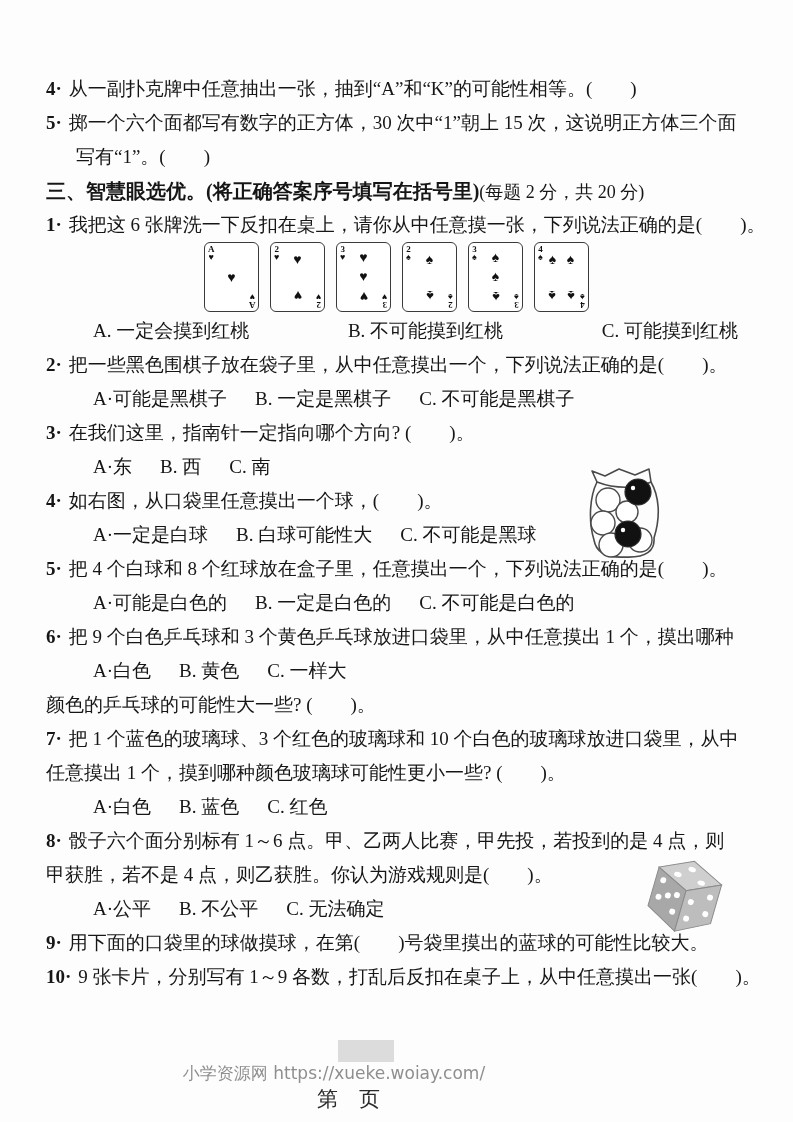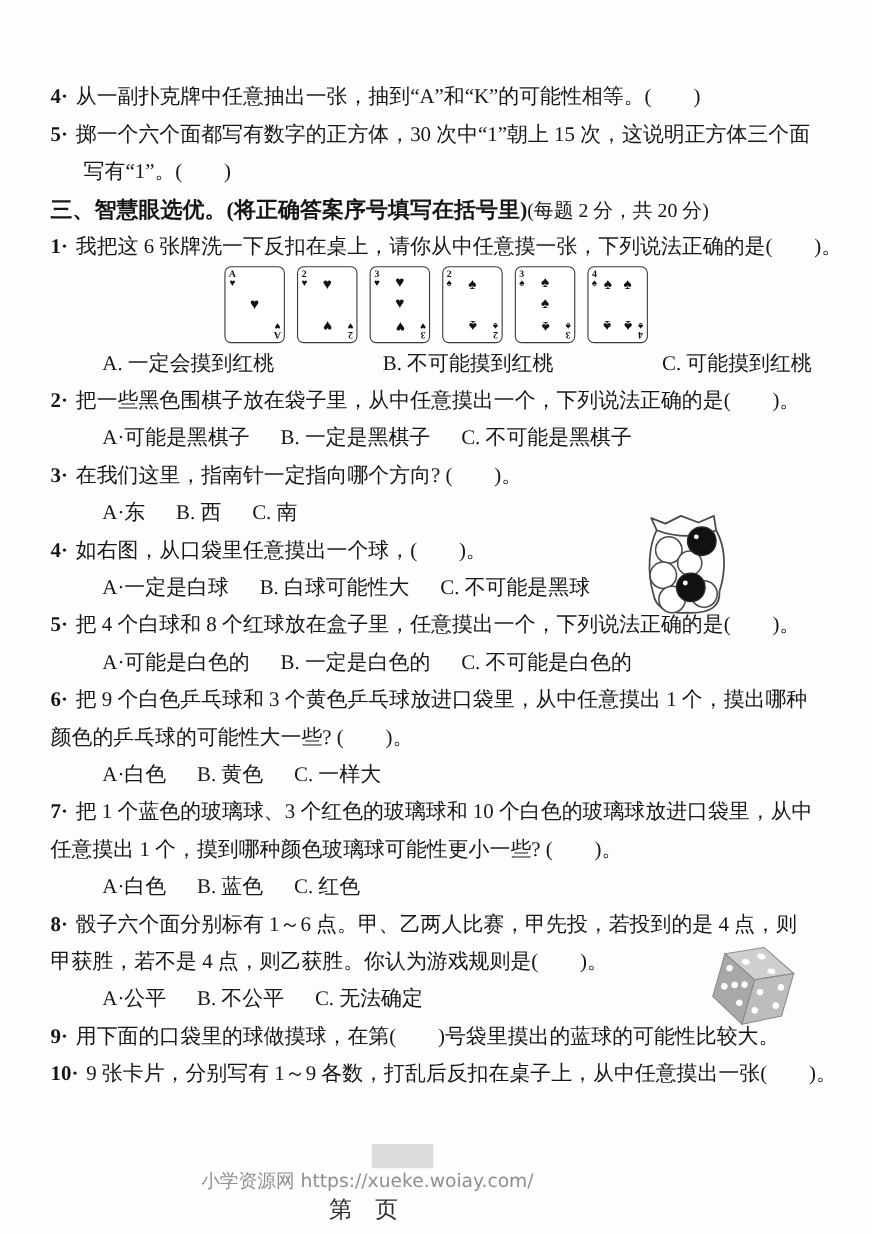--- a/index.html
+++ b/index.html
@@ -32,21 +32,21 @@
   .pip{position:absolute;font-size:14px;line-height:14px;color:#111;transform:translate(-50%,-50%);}
   .pip.flip{transform:translate(-50%,-50%) rotate(180deg);}
   .illus{position:absolute;}
   #bag{left:583px;top:462px;}
   #dice{left:640px;top:853px;}
   .footer-box{position:absolute;left:338px;top:1040px;width:56px;height:22px;background:#dcdcdc;}
   .footer-site{
     position:absolute;left:0;top:1062px;width:668px;text-align:center;
     font-family:"DejaVu Sans","Liberation Sans",sans-serif;font-size:17px;color:#8f8f8f;
   }
-  .footer-page{position:absolute;left:0;top:1085px;width:661px;text-align:center;font-size:21px;color:#2a2a2a;}
+  .footer-page{position:absolute;left:0;top:1085px;width:661px;text-align:center;font-size:21px;color:#2a2a2a;padding-left:18px;}
 </style>
 </head>
 <body>
 
 <div class="page">
   <div class="content">
     <div id="judge-list">
         <div class="row"><span class="qnum">4·</span><span>从一副扑克牌中任意抽出一张，抽到“A”和“K”的可能性相等。(　　)</span></div>
         <div class="row"><span class="qnum">5·</span><span>掷一个六个面都写有数字的正方体，30 次中“1”朝上 15 次，这说明正方体三个面</span></div>
         <div class="row cont-indent"><span>写有“1”。(　　)</span></div>
@@ -138,22 +138,22 @@
         </div>
         <div class="row"><span class="qnum">2·</span><span>把一些黑色围棋子放在袋子里，从中任意摸出一个，下列说法正确的是(　　)。</span></div>
         <div class="row opt-row"><span class="opt">A·可能是黑棋子</span><span class="opt">B. 一定是黑棋子</span><span class="opt">C. 不可能是黑棋子</span></div>
         <div class="row"><span class="qnum">3·</span><span>在我们这里，指南针一定指向哪个方向? (　　)。</span></div>
         <div class="row opt-row"><span class="opt">A·东</span><span class="opt">B. 西</span><span class="opt">C. 南</span></div>
         <div class="row"><span class="qnum">4·</span><span>如右图，从口袋里任意摸出一个球，(　　)。</span></div>
         <div class="row opt-row"><span class="opt">A·一定是白球</span><span class="opt">B. 白球可能性大</span><span class="opt">C. 不可能是黑球</span></div>
         <div class="row"><span class="qnum">5·</span><span>把 4 个白球和 8 个红球放在盒子里，任意摸出一个，下列说法正确的是(　　)。</span></div>
         <div class="row opt-row"><span class="opt">A·可能是白色的</span><span class="opt">B. 一定是白色的</span><span class="opt">C. 不可能是白色的</span></div>
         <div class="row"><span class="qnum">6·</span><span>把 9 个白色乒乓球和 3 个黄色乒乓球放进口袋里，从中任意摸出 1 个，摸出哪种</span></div>
+        <div class="row opt-row"><span class="opt">A·白色</span><span class="opt">B. 黄色</span><span class="opt">C. 一样大</span></div>
         <div class="row"><span>颜色的乒乓球的可能性大一些? (　　)。</span></div>
-        <div class="row opt-row"><span class="opt">A·白色</span><span class="opt">B. 黄色</span><span class="opt">C. 一样大</span></div>
         <div class="row"><span class="qnum">7·</span><span>把 1 个蓝色的玻璃球、3 个红色的玻璃球和 10 个白色的玻璃球放进口袋里，从中</span></div>
         <div class="row"><span>任意摸出 1 个，摸到哪种颜色玻璃球可能性更小一些? (　　)。</span></div>
         <div class="row opt-row"><span class="opt">A·白色</span><span class="opt">B. 蓝色</span><span class="opt">C. 红色</span></div>
         <div class="row"><span class="qnum">8·</span><span>骰子六个面分别标有 1～6 点。甲、乙两人比赛，甲先投，若投到的是 4 点，则</span></div>
         <div class="row"><span>甲获胜，若不是 4 点，则乙获胜。你认为游戏规则是(　　)。</span></div>
         <div class="row opt-row"><span class="opt">A·公平</span><span class="opt">B. 不公平</span><span class="opt">C. 无法确定</span></div>
         <div class="row"><span class="qnum">9·</span><span>用下面的口袋里的球做摸球，在第(　　)号袋里摸出的蓝球的可能性比较大。</span></div>
         <div class="row"><span class="qnum">10·</span><span>9 张卡片，分别写有 1～9 各数，打乱后反扣在桌子上，从中任意摸出一张(　　)。</span></div>
       </div>
   </div>

